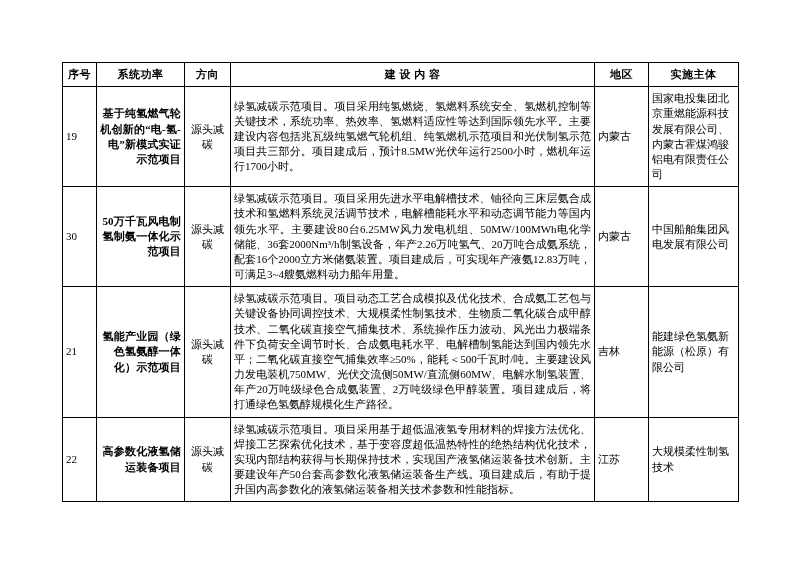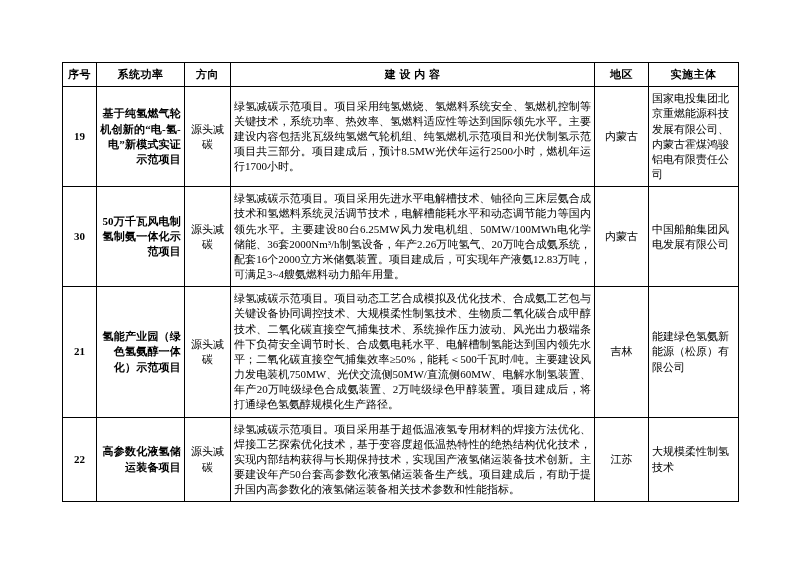--- a/index.html
+++ b/index.html
@@ -48,22 +48,22 @@
     letter-spacing: 0.5px;
   }
   .col-no     { width: 34px; }
   .col-name   { width: 88px; }
   .col-dir    { width: 46px; }
   .col-content{ width: 364px; }
   .col-region { width: 54px; }
   .col-entity { width: 90px; }
 
   td.c-no {
-    text-align: center;
-    font-weight: bold;
+    text-align: left;
+    font-weight: normal;
     font-size: 13px;
   }
   td.c-name {
     text-align: right;
     font-weight: bold;
     font-size: 11.5px;
     line-height: 1.5;
     letter-spacing: 0.2px;
     padding: 4px 2px;
   }
@@ -74,21 +74,21 @@
     padding: 4px 1px;
   }
   td.c-content {
     text-align: justify;
     text-justify: inter-ideograph;
     font-size: 11px;
     line-height: 1.52;
     padding: 5px 5px;
   }
   td.c-region {
-    text-align: center;
+    text-align: left;
     font-size: 11.5px;
   }
   td.c-entity {
     text-align: left;
     font-size: 11px;
     line-height: 1.55;
     padding: 4px 3px;
   }
 </style>
 </head>

